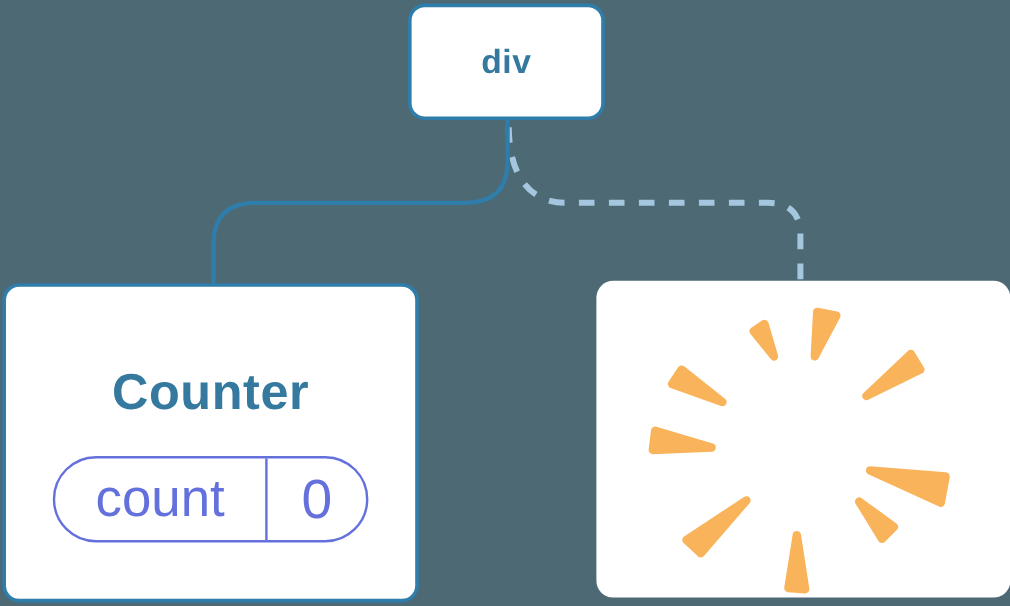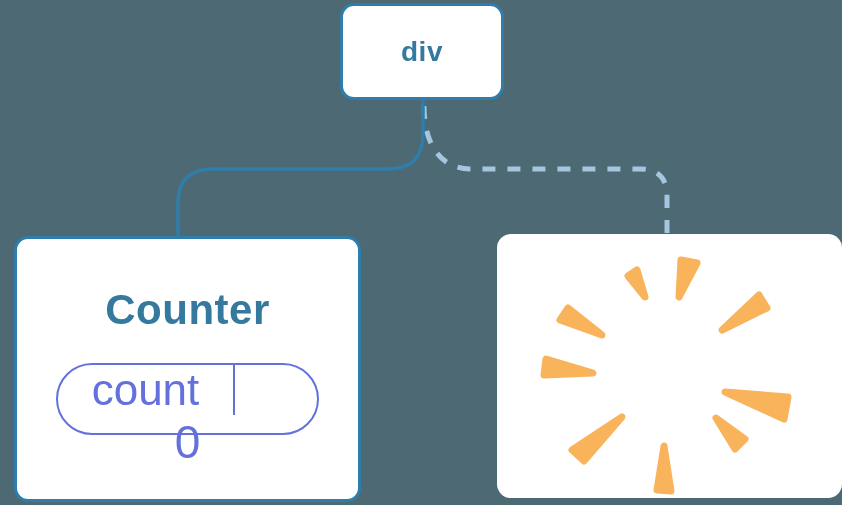--- a/index.html
+++ b/index.html
@@ -45,45 +45,44 @@
     align-items: center;
     justify-content: center;
   }
   .node-label {
     color: var(--node-text, #35799f);
     font-size: 28px;
     font-weight: 600;
     letter-spacing: 0.5px;
   }
   .node.counter {
-    left: 14px; top: 236px;
+    left: 2px; top: 236px;
     width: 347px; height: 266px;
     border: 3px solid var(--active-border, #2f7dab);
-    padding-top: 47px;
+    padding-top: 64px;
   }
   .component-title {
     text-align: center;
     line-height: 48px;
     font-size: 42px;
     font-weight: 600;
     letter-spacing: 0.5px;
     color: var(--node-text, #35799f);
   }
   .pill {
     box-sizing: border-box;
     width: 263px;
     height: 72px;
     margin: 29px auto 0 auto;
     border: 2.5px solid var(--state-accent, #6471dd);
     border-radius: 52px;
     display: flex;
     align-items: stretch;
     color: var(--state-accent, #6471dd);
     background: #ffffff;
-    flex-direction: column;
   }
   .pill .key {
     width: 175px;
     display: flex;
     align-items: center;
     justify-content: center;
     border-right: 2.5px solid var(--state-accent, #6471dd);
     font-size: 44px;
   }
   .pill .val {

